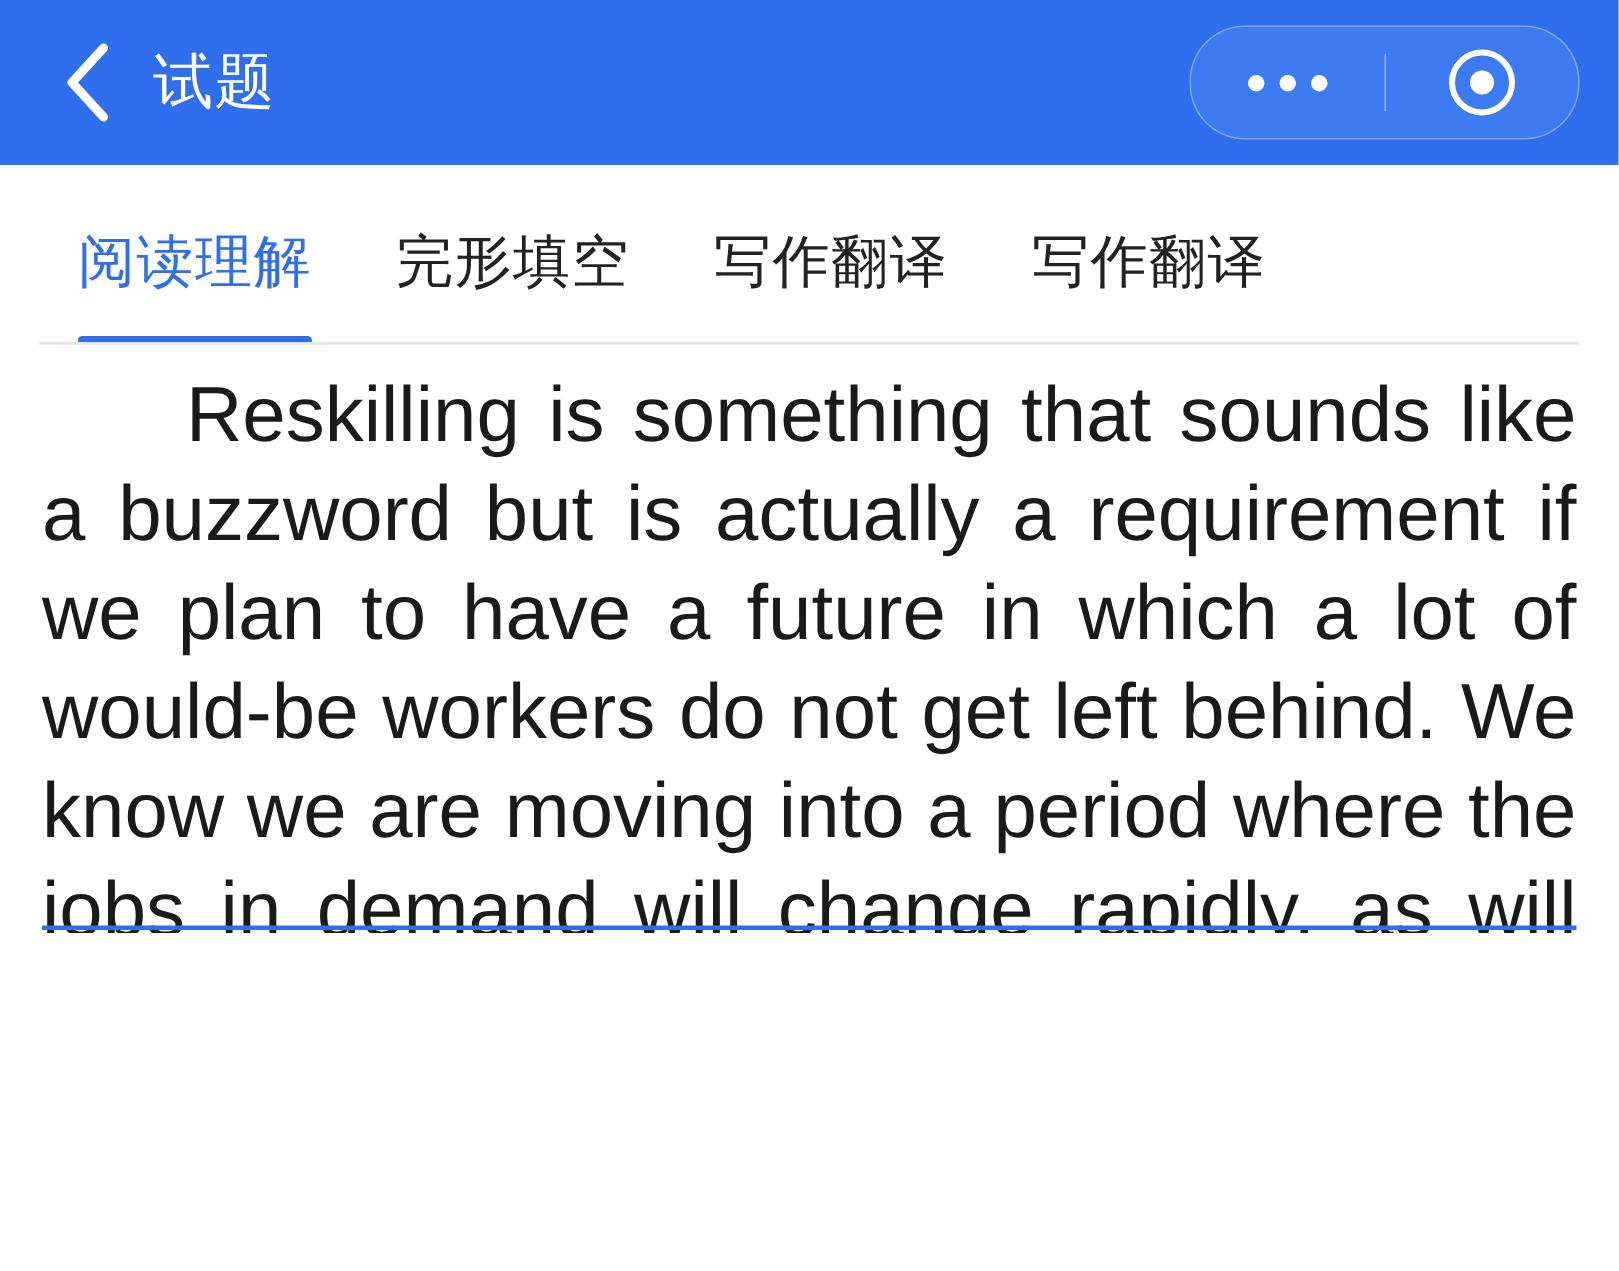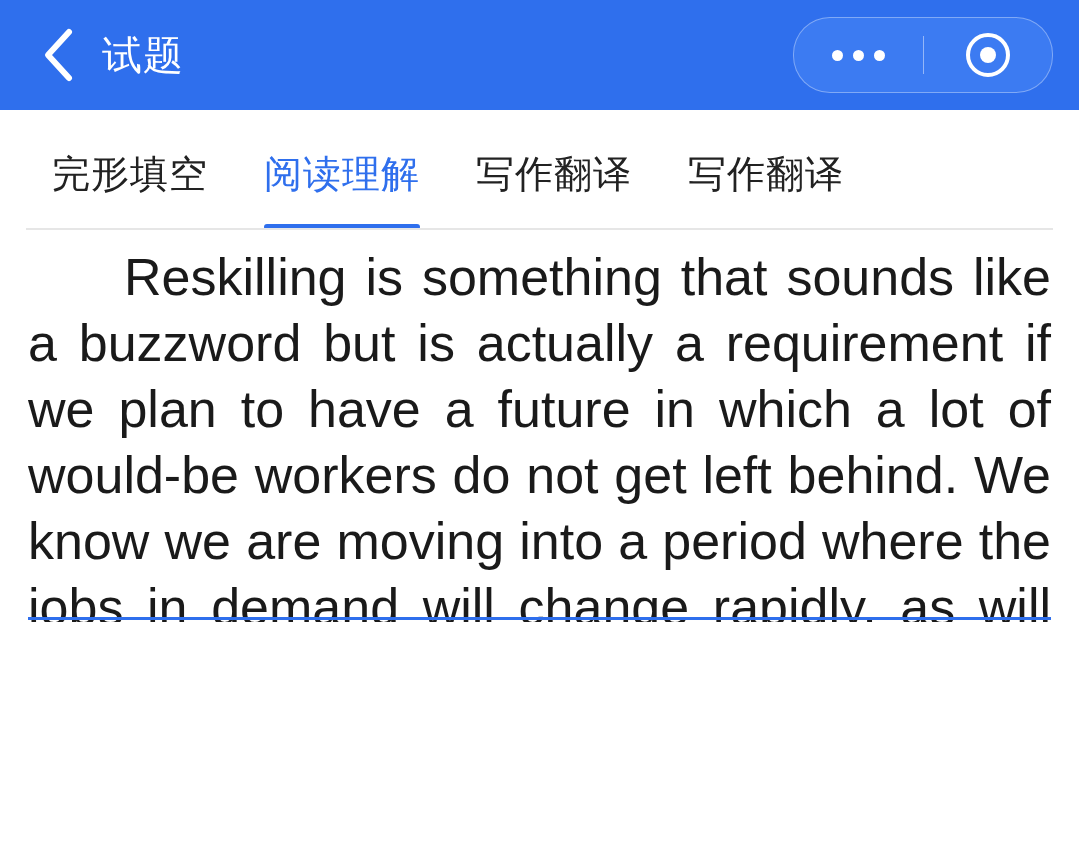--- a/index.html
+++ b/index.html
@@ -204,22 +204,22 @@
       <div class="capsule-divider"></div>
       <div class="capsule-half">
         <span class="target-icon">
             <i></i>
           </span>
       </div>
     </div>
   </div>
 
   <div class="tabs">
+    <div class="tab active">阅读理解</div>
     <div class="tab">完形填空</div>
-    <div class="tab active">阅读理解</div>
     <div class="tab">写作翻译</div>
     <div class="tab">写作翻译</div>
     <div class="tabs-underline"></div>
   </div>
 
   <div class="content">
     <p class="passage">Reskilling is something that sounds like a buzzword but is actually a requirement if we plan to have a future in which a lot of would-be workers do not get left behind. We know we are moving into a period where the jobs in demand will change rapidly, as will the requirements of the jobs that remain. Research by the World Economic Forum detailed in the Harvard Business Review, finds that on average 42 percent of the "core skills" within job roles will change by 2022. That is a very short timeline.</p>
     <div class="bottom-rule"></div>
   </div>
 

